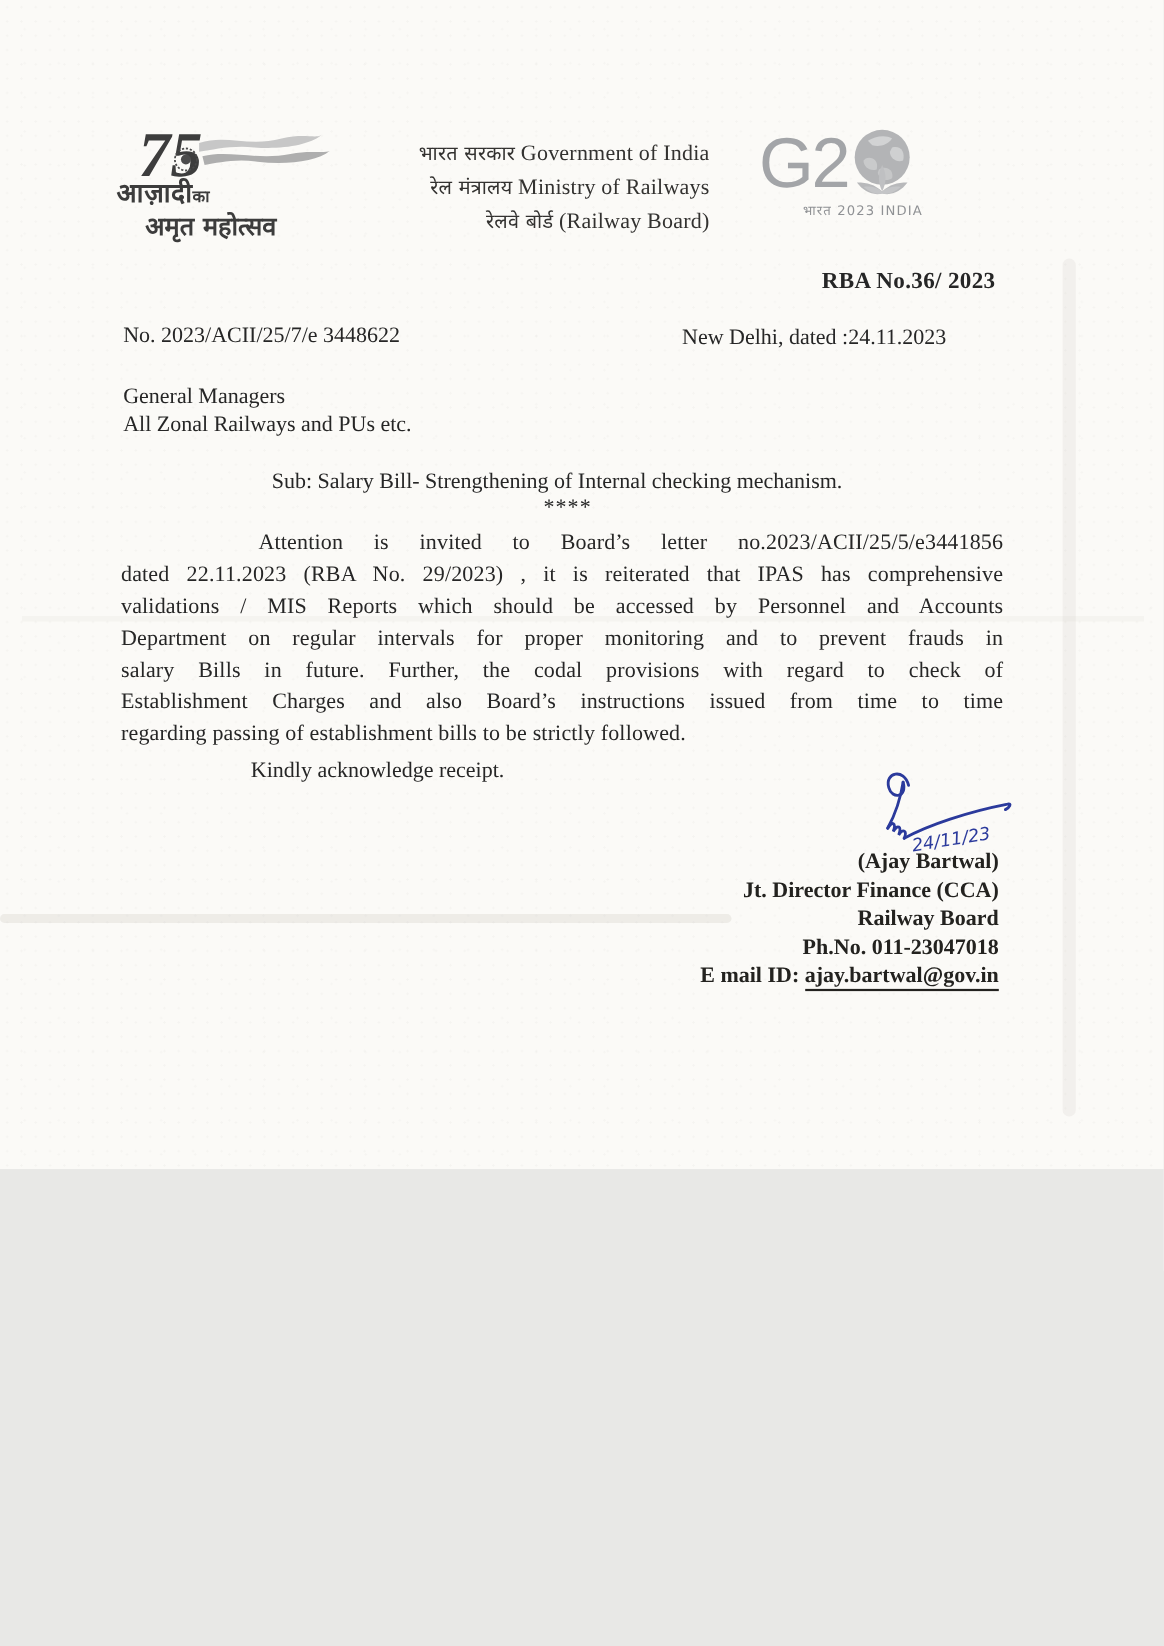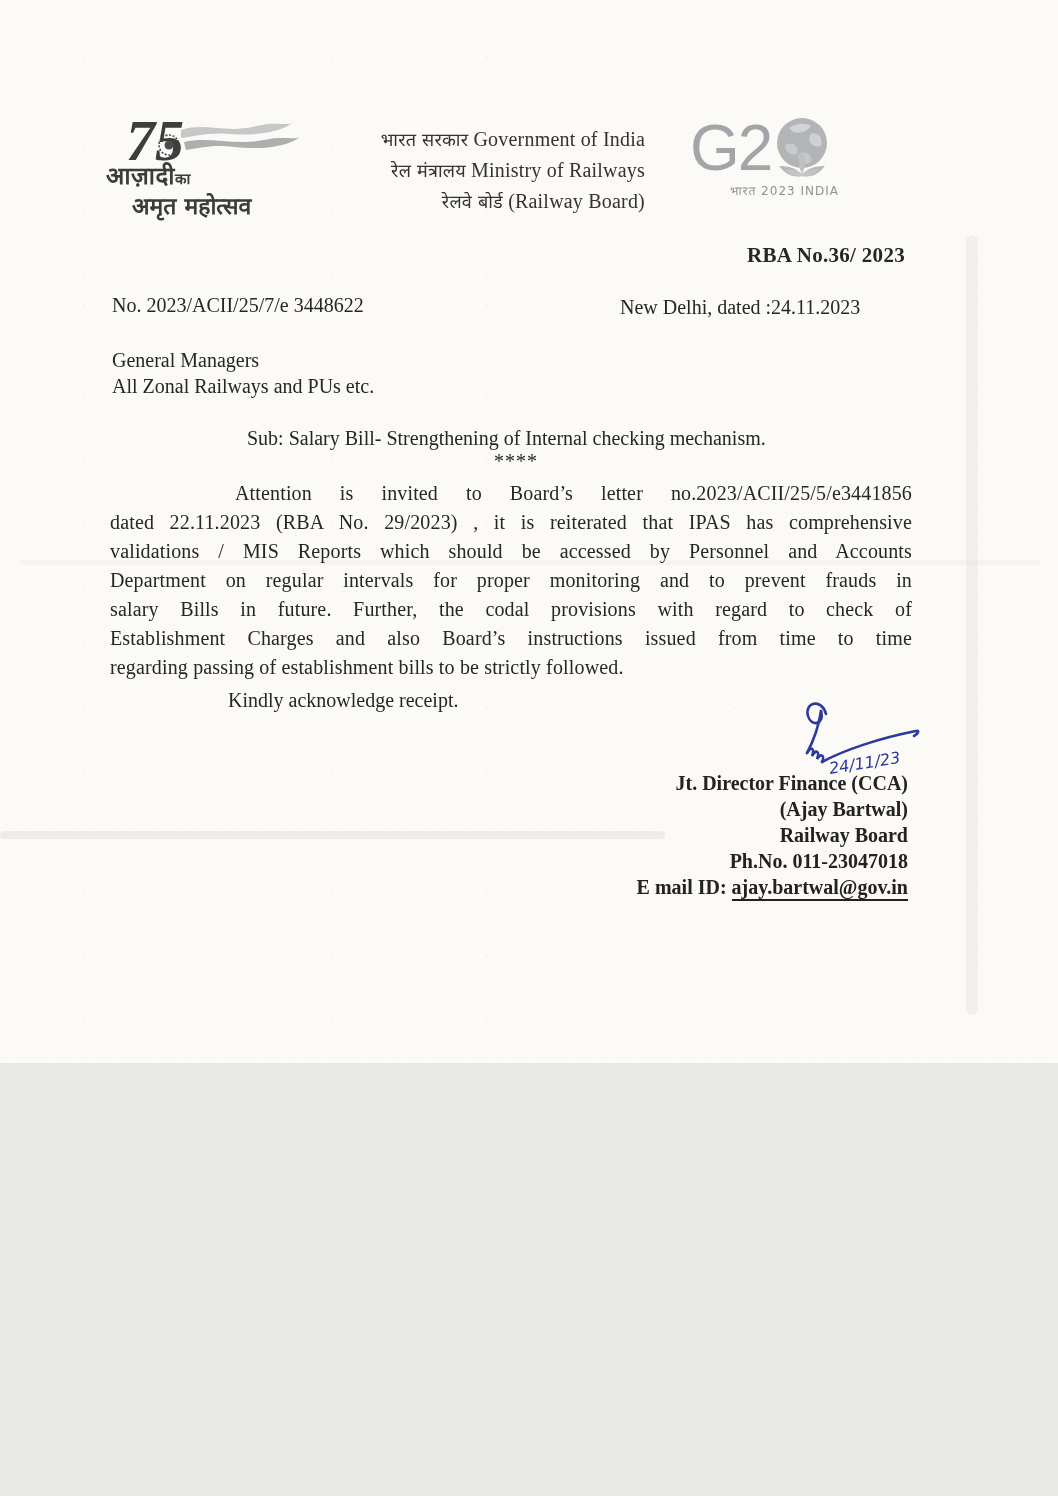--- a/index.html
+++ b/index.html
@@ -159,22 +159,22 @@
     <g fill="none" stroke="#2b3a9c" stroke-width="2.6" stroke-linecap="round">
       <path d="M44,14 C40,-2 22,2 26,16 C29,27 43,25 39,11"></path>
       <path d="M39,11 C37,24 32,40 25,53"></path>
       <path d="M25,53 C29,46 33,48 30,56 C34,49 38,51 35,59 C39,53 43,55 40,62"></path>
       <path d="M40,62 C62,50 98,38 134,31 C138,30 136,34 132,36"></path>
     </g>
     <text x="48" y="74" transform="rotate(-9 48 74)" font-family="DejaVu Sans, sans-serif" font-style="italic" font-size="16" fill="#2b3a9c">24/11/23</text>
   </svg>
 
   <div class="abs sig-block">
+    <div class="row">(Ajay Bartwal)</div>
     <div class="row">Jt. Director Finance (CCA)</div>
-    <div class="row">(Ajay Bartwal)</div>
     <div class="row">Railway Board</div>
     <div class="row">Ph.No. 011-23047018</div>
     <div class="row">
       <span>E mail ID: </span><span class="email-underline">ajay.bartwal@gov.in</span>
     </div>
   </div>
 
 </div>
 
 </body></html>

